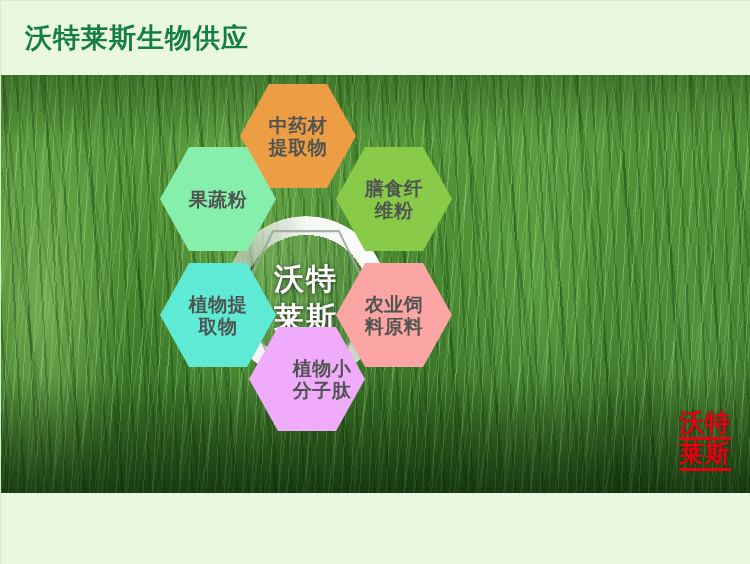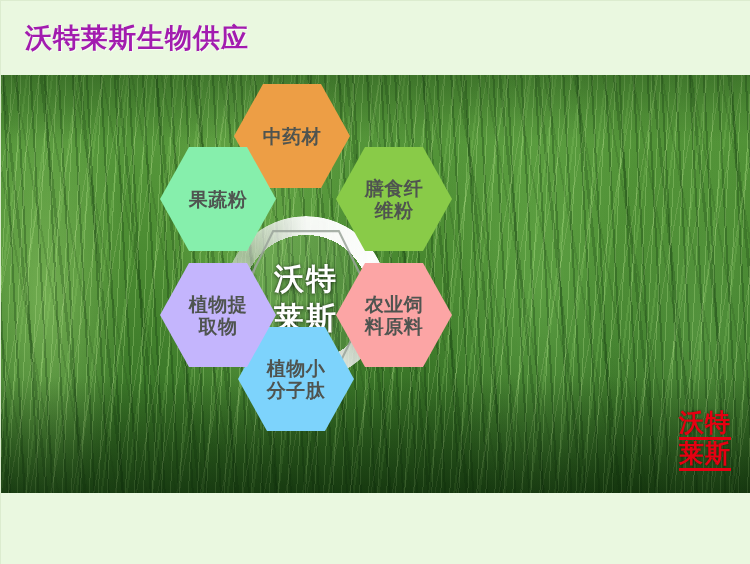--- a/index.html
+++ b/index.html
@@ -157,69 +157,70 @@
     position:absolute;left:0;top:492px;width:750px;height:72px;
     background:#eaf8e0;
   }
 </style>
 </head>
 <body>
 
 <div id="page">
 
   <div class="header">
-    <div class="header-title" style="color: #a21caf;">沃特莱斯生物供应</div>
+    <div class="header-title" style="color: #15803d;">沃特莱斯生物供应</div>
   </div>
 
   <div class="stage">
     <div class="photo"></div>
     <div class="blades"></div>
     <div class="blades2"></div>
     <div class="vignette"></div>
 
     <div class="cluster">
 
       <div class="ring"></div>
       <div class="center-hex"></div>
       <div class="center-hex-outline"></div>
       <div class="center-label" style="color: rgb(255, 255, 255);">
         <span>
           <span>沃特</span>
           <span>莱斯</span>
         </span>
       </div>
 
-      <div class="hex" id="hex0" style="left: 113px; top: 9px; background: rgb(237, 158, 69);">
+      <div class="hex" id="hex0" style="left: 119px; top: 9px; background: rgb(237, 158, 69);">
         <span>
           <span>中药材</span>
+          <span>提取物</span>
         </span>
       </div>
 
       <div class="hex" id="hex1" style="left: 215px; top: 72px; background: rgb(137, 203, 72); text-align: center;">
         <span>
           <span>膳食纤</span>
           <span>维粉</span>
         </span>
       </div>
 
       <div class="hex" id="hex2" style="left: 215px; top: 188px; background: #fca5a5;">
         <span>
           <span>农业饲</span>
           <span>料原料</span>
         </span>
       </div>
 
-      <div class="hex" id="hex3" style="left: 117px; top: 252px; background: #7dd3fc;">
+      <div class="hex" id="hex3" style="left: 128px; top: 252px; background: #f0abfc; justify-content: flex-end;">
         <span>
           <span>植物小</span>
           <span>分子肽</span>
         </span>
       </div>
 
-      <div class="hex" id="hex4" style="left: 39px; top: 188px; background: #c4b5fd;">
+      <div class="hex" id="hex4" style="left: 39px; top: 188px; background: #5eead4;">
         <span>
           <span>植物提</span>
           <span>取物</span>
         </span>
       </div>
 
       <div class="hex" id="hex5" style="left: 39px; top: 72px; background: #86efac;">
         <span>
           <span>果蔬粉</span>
         </span>

